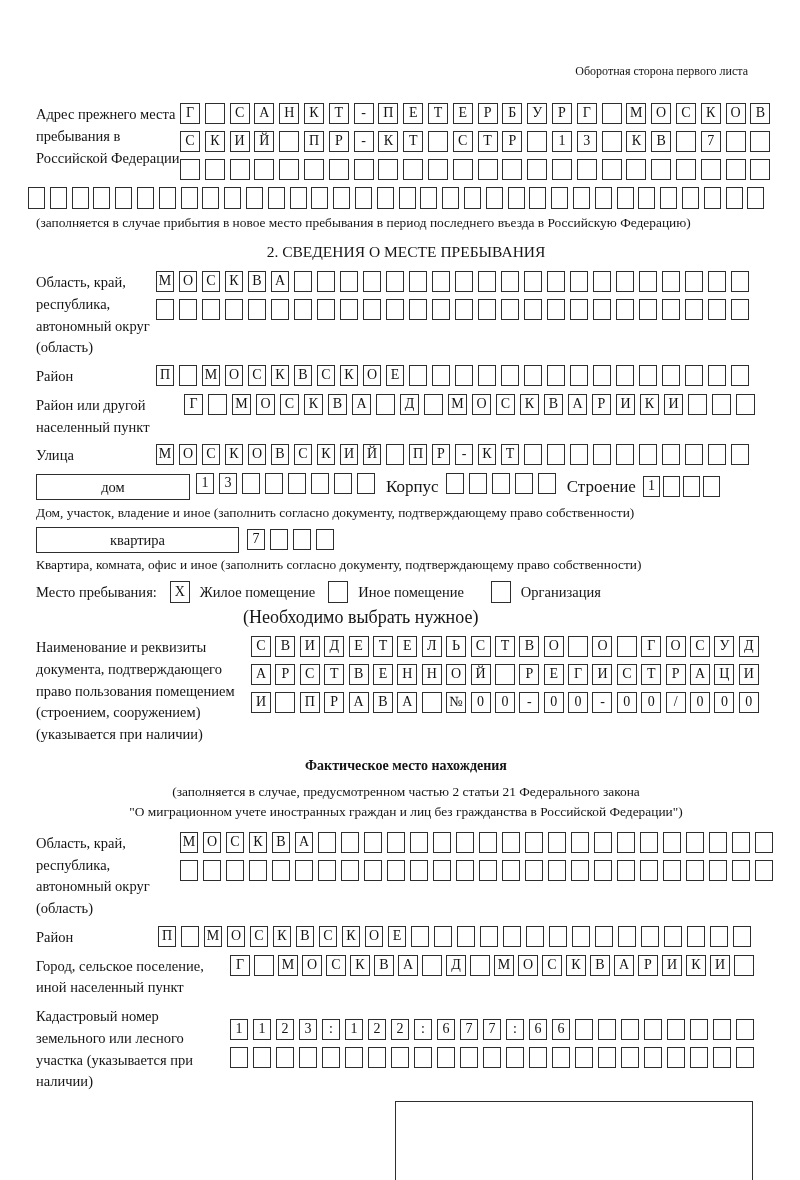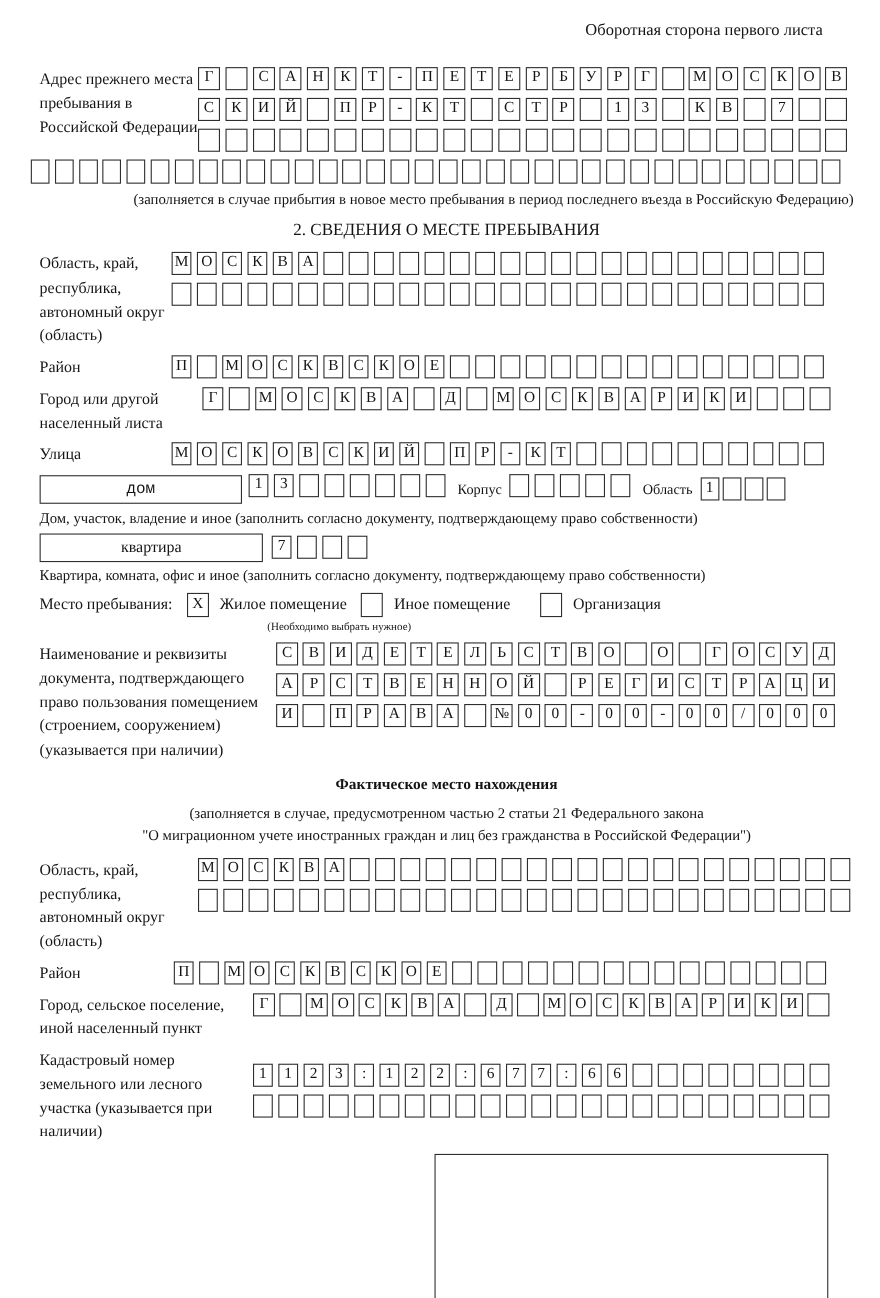--- a/index.html
+++ b/index.html
@@ -3,21 +3,21 @@
 <meta charset="utf-8">
 <style>
   * { box-sizing: border-box; margin: 0; padding: 0; }
   html,body { background:#ffffff; }
   body {
     width: 800px; height: 1180px; overflow: hidden;
     font-family: "Liberation Serif", "DejaVu Serif", serif;
     color: #141414;
     padding: 20px 24px 0 36px;
   }
-  .header-note { text-align: right; font-size: 15px; margin-right: 28px; margin-bottom: 24px; }
+  .header-note { text-align: right; font-size: 12px; margin-right: 28px; margin-bottom: 24px; margin-top: 44px; }
 
   .frow { display: flex; align-items: flex-start; margin-bottom: 6px; }
   .flabel { flex-shrink: 0; font-size: 14.5px; line-height: 1.5; padding-top: 1px; }
   .w144 { width: 144px; } .w120 { width: 120px; } .w122 { width: 122px; }
   .w194 { width: 194px; } .w215 { width: 215px; }
 
   .cellrow { white-space: nowrap; height: 22px; margin-bottom: 6px; }
   .cellrow:last-child { margin-bottom: 0; }
   .cell {
     display: inline-block; width: 18px; height: 21px; margin-right: 5px;
@@ -29,41 +29,41 @@
   .g-wide .cell { width: 17px; height: 22px; margin-right: 4.8px; }
   .g-city1 { margin-left: 28px; }
   .g-city1 .cell { width: 19px; margin-right: 5px; }
   .g-city2 .cell { width: 20px; margin-right: 4px; }
   .g-doc .cell { width: 20px; margin-right: 4.4px; }
   .g-house .cell { width: 18px; margin-right: 5px; }
   .g-str .cell { width: 17px; margin-right: 3px; }
   .cells-pad { padding-top: 14px; }
 
   .caption { font-size: 13.4px; margin-bottom: 6px; }
-  .center { text-align: right; }
+  .center { text-align: left; }
   .sec-title { text-align: center; font-weight: normal; font-size: 15.5px; margin: 10px 0 10px 0; }
   .sub-title { text-align: center; font-weight: bold; font-size: 14px; margin: 12px 0 10px 0; }
 
   .labelbox {
     border: 1.5px solid #2e2e2e; height: 26px; display: flex;
     align-items: center; justify-content: center; font-size: 14.5px; flex-shrink: 0;
   }
-  .lb-house { width: 184px; margin-right: 6px; font-family: Liberation Mono, monospace; }
+  .lb-house { width: 154px; margin-right: 6px; }
   .lb-apt { width: 203px; margin-right: 8px; }
   .boxrow { display: flex; align-items: center; margin-bottom: 4px; }
-  .inline-label { font-size: 13px; margin: 0 7px 0 6px; }
+  .inline-label { font-size: 17px; margin: 0 7px 0 6px; }
 
   .chk-row { display: flex; align-items: center; margin: 8px 0 4px 0; font-size: 14.5px; }
   .chkbox {
     width: 20px; height: 22px; border: 1.5px solid #2e2e2e; display: inline-flex;
     align-items: center; justify-content: center; font-size: 14px; flex-shrink: 0;
   }
   .chk-label { margin-left: 10px; }
   .m13 { margin-left: 13px; } .m18 { margin-left: 27px; }
-  .chk-caption { font-size: 10px; margin-left: 207px; margin-bottom: 8px; }
+  .chk-caption { font-size: 18px; margin-left: 207px; margin-bottom: 8px; }
 
   .stamp-box {
     width: 358px; height: 173px; border: 1.5px solid #2e2e2e;
     margin-left: 359px; margin-top: 8px;
   }
   .law-caption { font-size: 13.4px; text-align: center; margin-bottom: 4px; }
   .mb12 { margin-bottom: 12px; }
   .mt4 { margin-top: 4px; }
 </style>
 </head>
@@ -93,35 +93,35 @@
       <div class="cellrow"><span class="cell"></span><span class="cell"></span><span class="cell"></span><span class="cell"></span><span class="cell"></span><span class="cell"></span><span class="cell"></span><span class="cell"></span><span class="cell"></span><span class="cell"></span><span class="cell"></span><span class="cell"></span><span class="cell"></span><span class="cell"></span><span class="cell"></span><span class="cell"></span><span class="cell"></span><span class="cell"></span><span class="cell"></span><span class="cell"></span><span class="cell"></span><span class="cell"></span><span class="cell"></span><span class="cell"></span><span class="cell"></span><span class="cell"></span></div>
     </div>
   </div>
 
   <div class="frow">
     <div class="flabel w120">Район</div>
     <div class="cellrow"><span class="cell">П</span><span class="cell"></span><span class="cell">М</span><span class="cell">О</span><span class="cell">С</span><span class="cell">К</span><span class="cell">В</span><span class="cell">С</span><span class="cell">К</span><span class="cell">О</span><span class="cell">Е</span><span class="cell"></span><span class="cell"></span><span class="cell"></span><span class="cell"></span><span class="cell"></span><span class="cell"></span><span class="cell"></span><span class="cell"></span><span class="cell"></span><span class="cell"></span><span class="cell"></span><span class="cell"></span><span class="cell"></span><span class="cell"></span><span class="cell"></span></div>
   </div>
 
   <div class="frow">
-    <div class="flabel w120">Город или другой населенный листа</div>
+    <div class="flabel w120">Район или другой населенный пункт</div>
     <div class="cellrow g-city1"><span class="cell">Г</span><span class="cell"></span><span class="cell">М</span><span class="cell">О</span><span class="cell">С</span><span class="cell">К</span><span class="cell">В</span><span class="cell">А</span><span class="cell"></span><span class="cell">Д</span><span class="cell"></span><span class="cell">М</span><span class="cell">О</span><span class="cell">С</span><span class="cell">К</span><span class="cell">В</span><span class="cell">А</span><span class="cell">Р</span><span class="cell">И</span><span class="cell">К</span><span class="cell">И</span><span class="cell"></span><span class="cell"></span><span class="cell"></span></div>
   </div>
 
   <div class="frow">
     <div class="flabel w120">Улица</div>
     <div class="cellrow"><span class="cell">М</span><span class="cell">О</span><span class="cell">С</span><span class="cell">К</span><span class="cell">О</span><span class="cell">В</span><span class="cell">С</span><span class="cell">К</span><span class="cell">И</span><span class="cell">Й</span><span class="cell"></span><span class="cell">П</span><span class="cell">Р</span><span class="cell">-</span><span class="cell">К</span><span class="cell">Т</span><span class="cell"></span><span class="cell"></span><span class="cell"></span><span class="cell"></span><span class="cell"></span><span class="cell"></span><span class="cell"></span><span class="cell"></span><span class="cell"></span><span class="cell"></span></div>
   </div>
 
   <div class="boxrow mt4">
     <div class="labelbox lb-house">дом</div>
     <div class="cellrow g-house"><span class="cell">1</span><span class="cell">3</span><span class="cell"></span><span class="cell"></span><span class="cell"></span><span class="cell"></span><span class="cell"></span><span class="cell"></span></div>
     <div class="inline-label">Корпус</div>
     <div class="cellrow g-house"><span class="cell"></span><span class="cell"></span><span class="cell"></span><span class="cell"></span><span class="cell"></span></div>
-    <div class="inline-label">Область</div>
+    <div class="inline-label">Строение</div>
     <div class="cellrow g-str"><span class="cell">1</span><span class="cell"></span><span class="cell"></span><span class="cell"></span></div>
   </div>
   <div class="caption">Дом, участок, владение и иное (заполнить согласно документу, подтверждающему право собственности)</div>
 
   <div class="boxrow mt4">
     <div class="labelbox lb-apt">квартира</div>
     <div class="cellrow g-house"><span class="cell">7</span><span class="cell"></span><span class="cell"></span><span class="cell"></span></div>
   </div>
   <div class="caption">Квартира, комната, офис и иное (заполнить согласно документу, подтверждающему право собственности)</div>
 

